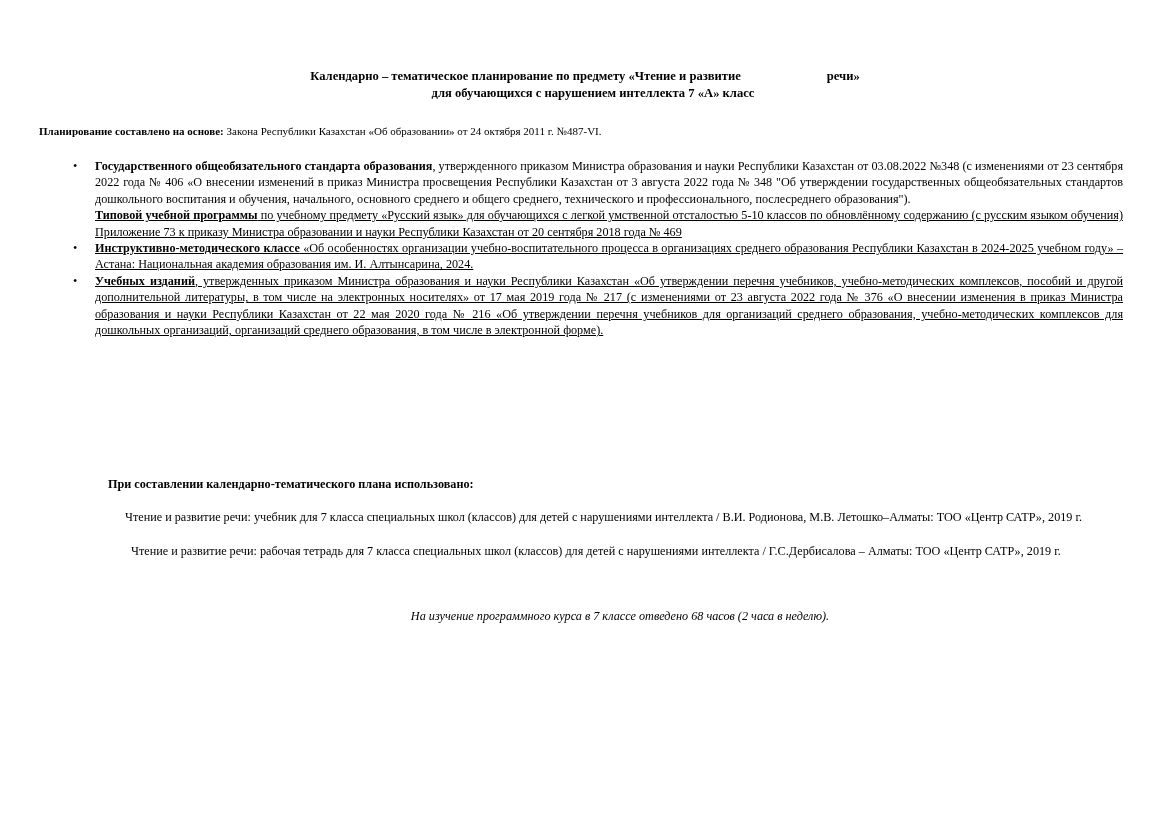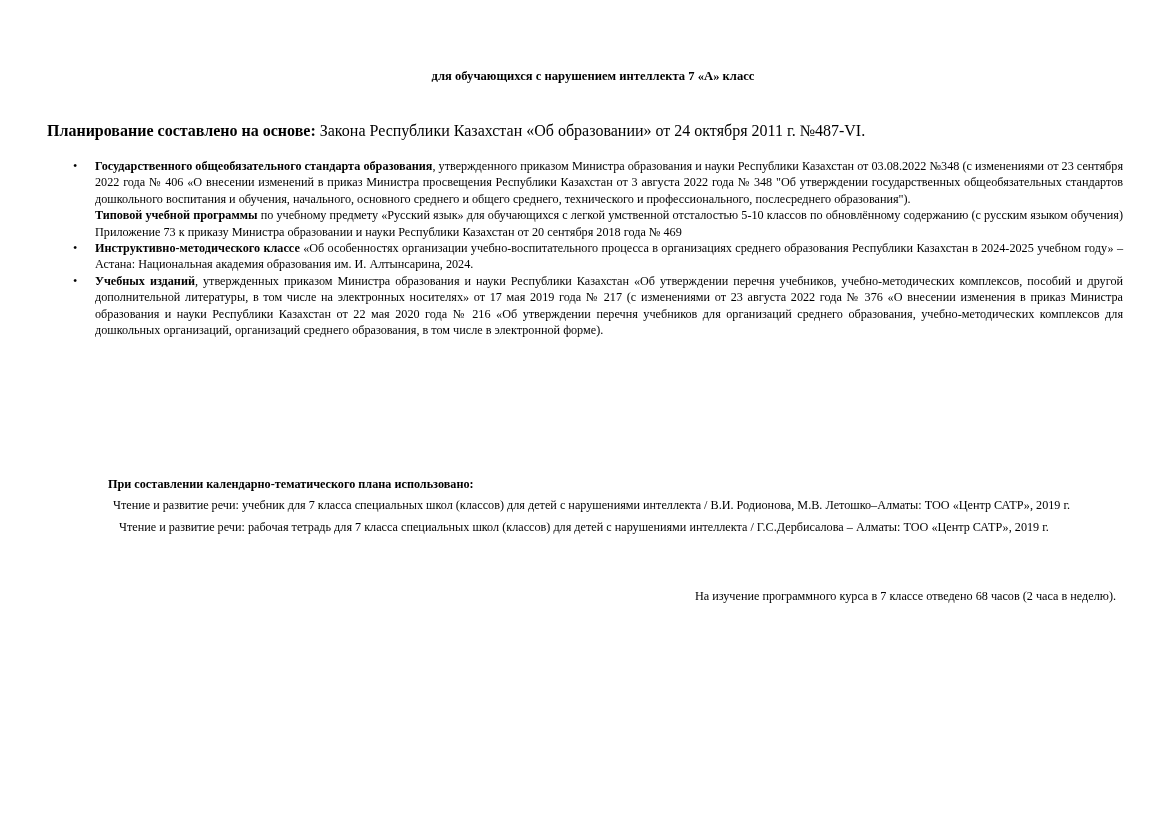--- a/index.html
+++ b/index.html
@@ -39,24 +39,24 @@
     width: 86px;
   }
   .title-line-2 {
     margin-top: 0px;
     padding-left: 16px;
   }
 
   
   .intro {
     position: absolute;
-    left: 47px;
+    left: 39px;
     top: 123px;
     width: 1076px;
-    font-size: 16px;
+    font-size: 11px;
     line-height: 16px;
   }
   .intro .lead {
     font-weight: bold;
   }
 
   
   .bullets {
     position: absolute;
     left: 47px;
@@ -66,20 +66,21 @@
     line-height: 16.4px;
   }
   .bullet-row {
     position: relative;
     padding-left: 48px;
     text-align: justify;
     margin: 0;
   }
   .bullet-row + .bullet-row {
     margin-top: 0;
+    text-decoration: underline;
   }
   .bullet-mark {
     position: absolute;
     left: 26px;
     top: 0;
     font-size: 12.2px;
     line-height: 16.4px;
   }
   .b-strong {
     font-weight: bold;
@@ -96,42 +97,44 @@
     top: 476px;
     width: 1072px;
     font-size: 12.2px;
     line-height: 16.4px;
   }
   .lower-head {
     font-weight: bold;
     margin: 0 0 0 48px;
   }
   .lower-para {
-    margin: 5px;
+    margin: 17px;
     text-align: justify;
     text-indent: 48px;
   }
   .lower-para.indent-wide {
     text-indent: 54px;
   }
   .spacer-block {
     height: 32px;
   }
   .hours-line {
-    margin: 16px;
+    margin: 0;
     text-indent: 48px;
-    text-align: right;
+    text-align: center;
+    font-style: italic;
   }
 </style>
 </head>
 <body>
 
 <div class="page">
 
   <div class="title-block">
+    <div class="title-line-1"><span>Календарно – тематическое планирование  по предмету «Чтение и развитие</span><span class="gap"></span><span>речи»</span></div>
     <div class="title-line-2">для обучающихся с нарушением интеллекта 7 «А» класс</div>
   </div>
 
   <div class="intro"><span class="lead">Планирование составлено на основе:</span><span> Закона Республики Казахстан «Об образовании» от 24 октября 2011 г. №487-VI.</span></div>
 
   <div class="bullets">
 
     <p class="bullet-row">
       <span class="bullet-mark">•</span><span class="b-strong">Государственного общеобязательного стандарта образования</span><span>, утвержденного приказом Министра образования и науки Республики Казахстан от 03.08.2022 №348 (с изменениями от 23 сентября 2022 года № 406 «О внесении изменений в приказ Министра просвещения Республики Казахстан от 3 августа 2022 года № 348 "Об утверждении государственных общеобязательных стандартов дошкольного воспитания и обучения, начального, основного среднего и общего среднего, технического и профессионального, послесреднего образования").</span>
     </p>

